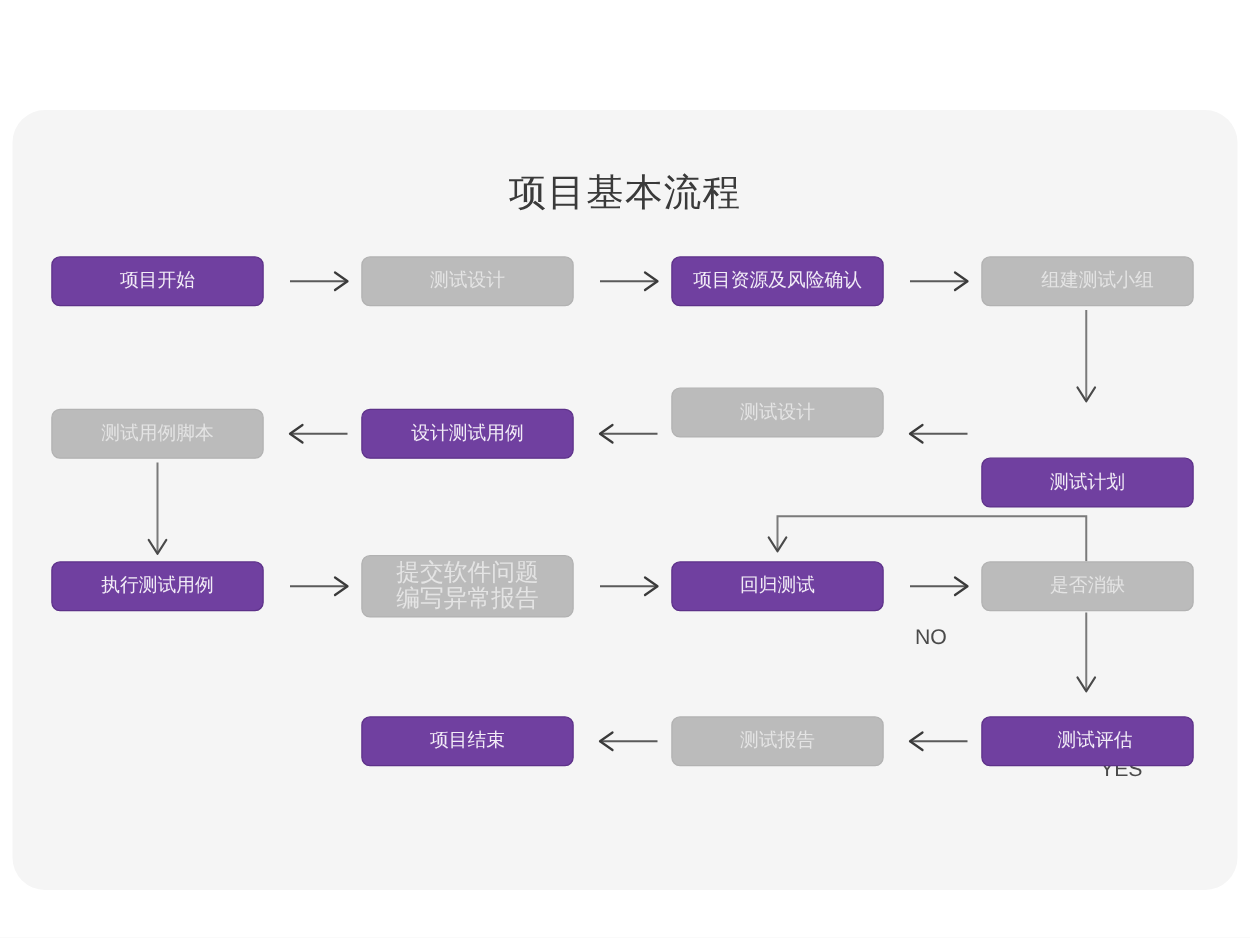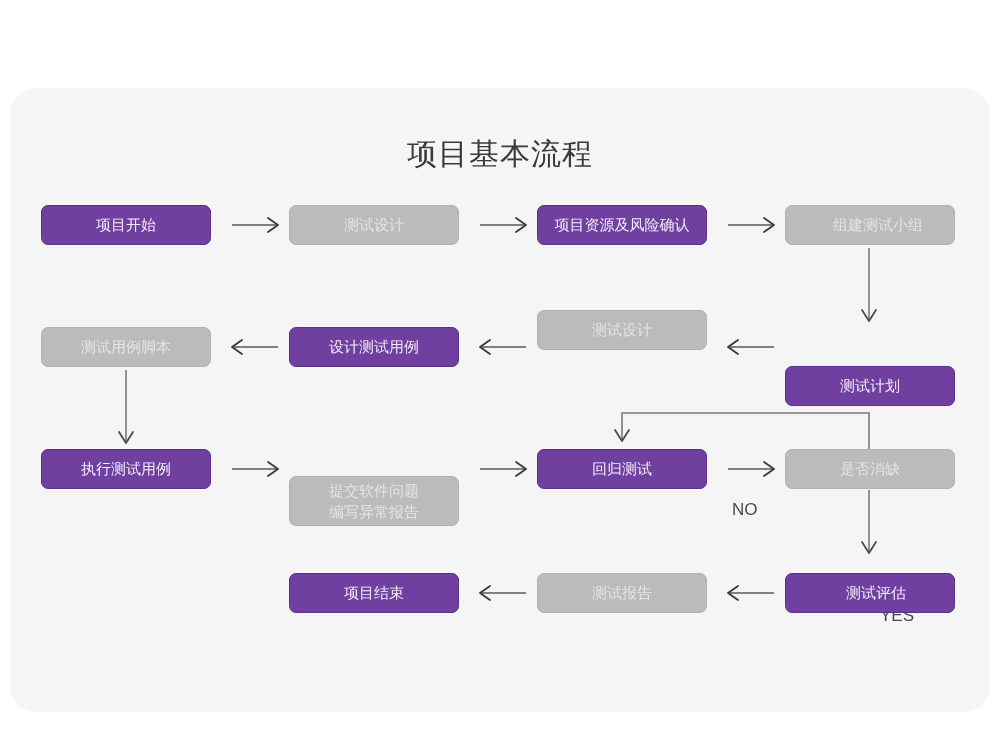--- a/index.html
+++ b/index.html
@@ -39,21 +39,21 @@
   .node.purple{
     background:#7040a0;
     border:1px solid #5d3189;
     color:#f2ecf7;
   }
   .node.gray{
     background:#bbbbbb;
     border:1px solid #b2b2b2;
     color:#e4e4e4;
   }
-  .node.two-line{ line-height:21px; font-size:15px;margin-top:32px; }
+  .node.two-line{ line-height:21px; font-size:19px; }
 
   svg#wires{
     position:absolute;left:0;top:0;width:980px;height:624px;
     pointer-events:none;
   }
   .wire{ stroke:#5a5a5a; stroke-width:1.6; fill:none; }
   .wire-thin{ stroke:#7a7a7a; stroke-width:1.6; fill:none; }
   .head{ stroke:#3a3a3a; stroke-width:1.8; fill:none; stroke-linecap:round; stroke-linejoin:round;}
   .head-v{ stroke:#4a4a4a; stroke-width:1.8; fill:none; stroke-linecap:round; stroke-linejoin:round;}
   .edge-label{

